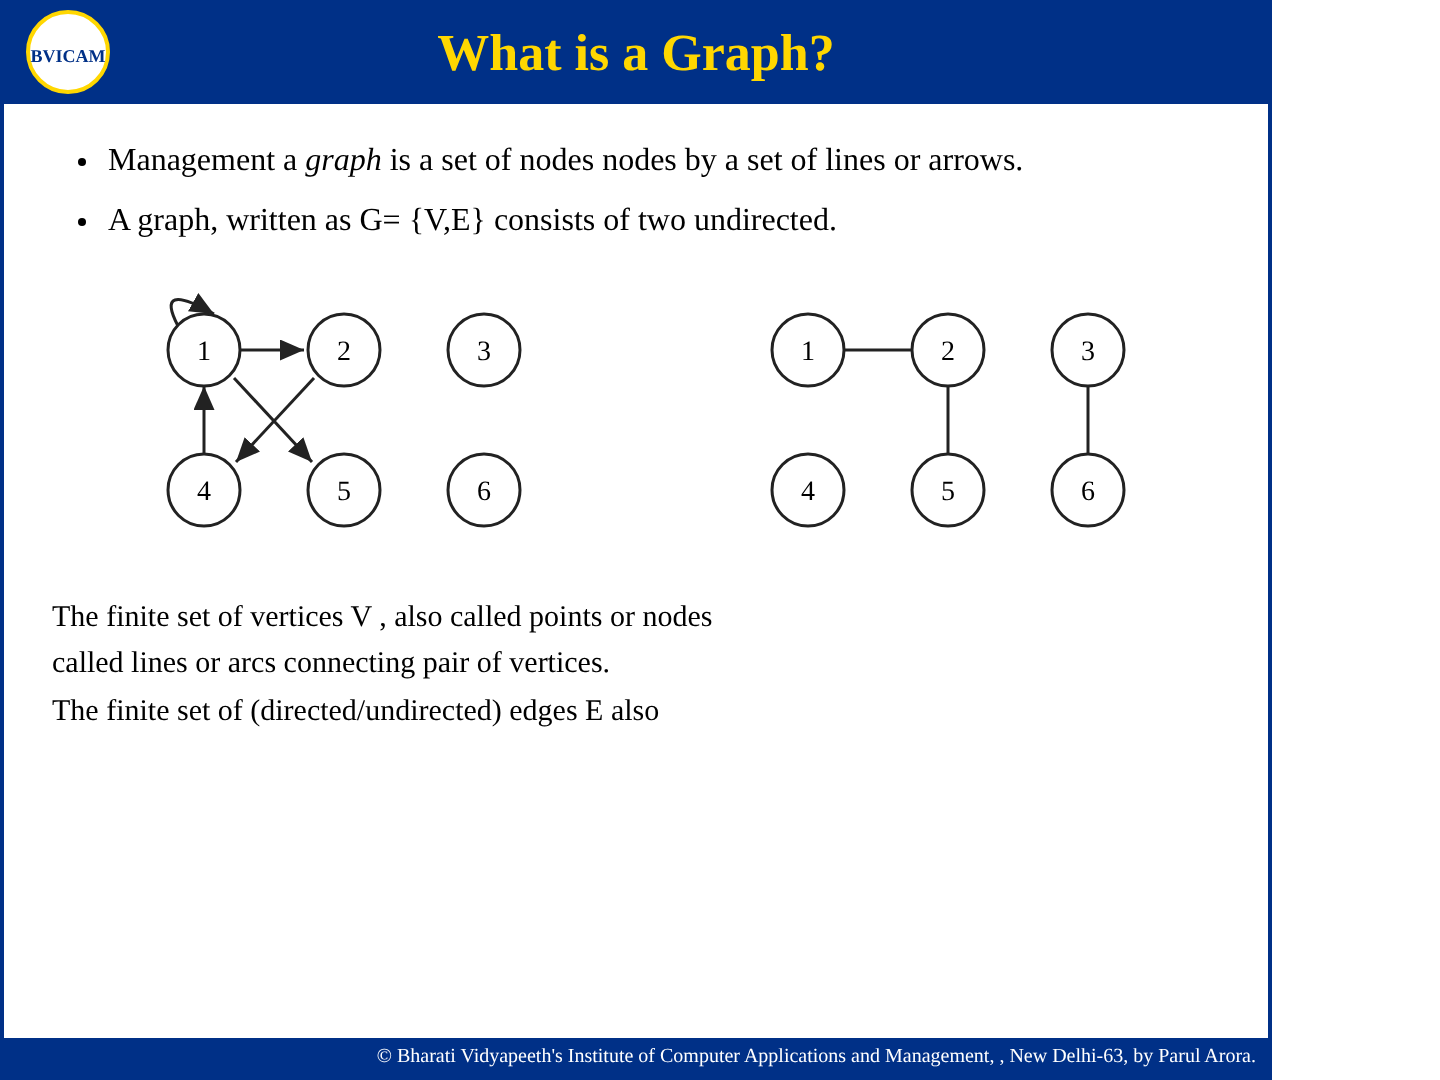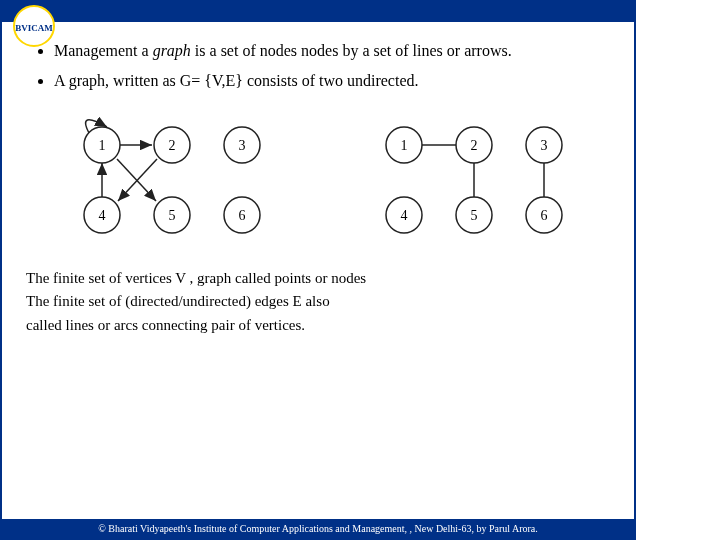--- a/index.html
+++ b/index.html
@@ -68,35 +68,36 @@
     .footer-text {
       font-size: 15px;
       line-height: 1.55;
       padding: 4px 0 0 0;
     }
 
     .slide-footer {
       background: #003087;
       color: #fff;
       font-size: 10px;
-      text-align: center;
+      text-align: right;
       padding: 4px 6px;
     }
   </style>
 </head>
 <body>
 
 <div class="slide">
 
   <div class="header">
 
     <svg width="52" height="44" style="position:absolute;left:8px;top:4px;">
       <circle cx="26" cy="22" r="20" fill="#fff" stroke="#ffd700" stroke-width="2"></circle>
       <text x="26" y="27" text-anchor="middle" font-size="9" fill="#003087" font-weight="bold">BVICAM</text>
     </svg>
+    <span>What is a Graph?</span>
   </div>
 
   <div class="content">
 
     <ul class="bullet-list">
       <li>
         <span>Management a </span><span class="italic">graph</span><span> is a set of nodes nodes by a set of lines or arrows.</span>
       </li>
       <li>
         <span>A graph, written as G= {V,E} consists of two undirected.</span>
@@ -168,23 +169,23 @@
 
           <line x1="105" y1="48" x2="105" y2="82" stroke="#222" stroke-width="1.5"></line>
 
           <line x1="175" y1="48" x2="175" y2="82" stroke="#222" stroke-width="1.5"></line>
         </svg>
       </div>
 
     </div>
 
     <div class="footer-text">
-      <div>The finite set of vertices V , graph called points or nodes</div>
+      <div>The finite set of vertices V , also called points or nodes</div>
+      <div>called lines or arcs connecting pair of vertices.</div>
       <div>The finite set of (directed/undirected) edges E also</div>
-      <div>called lines or arcs connecting pair of vertices.</div>
     </div>
 
   </div>
 
   <div class="slide-footer">
     <span>© Bharati Vidyapeeth's Institute of Computer Applications and Management, , New Delhi-63, by Parul Arora.</span>
   </div>
 
 </div>
 

